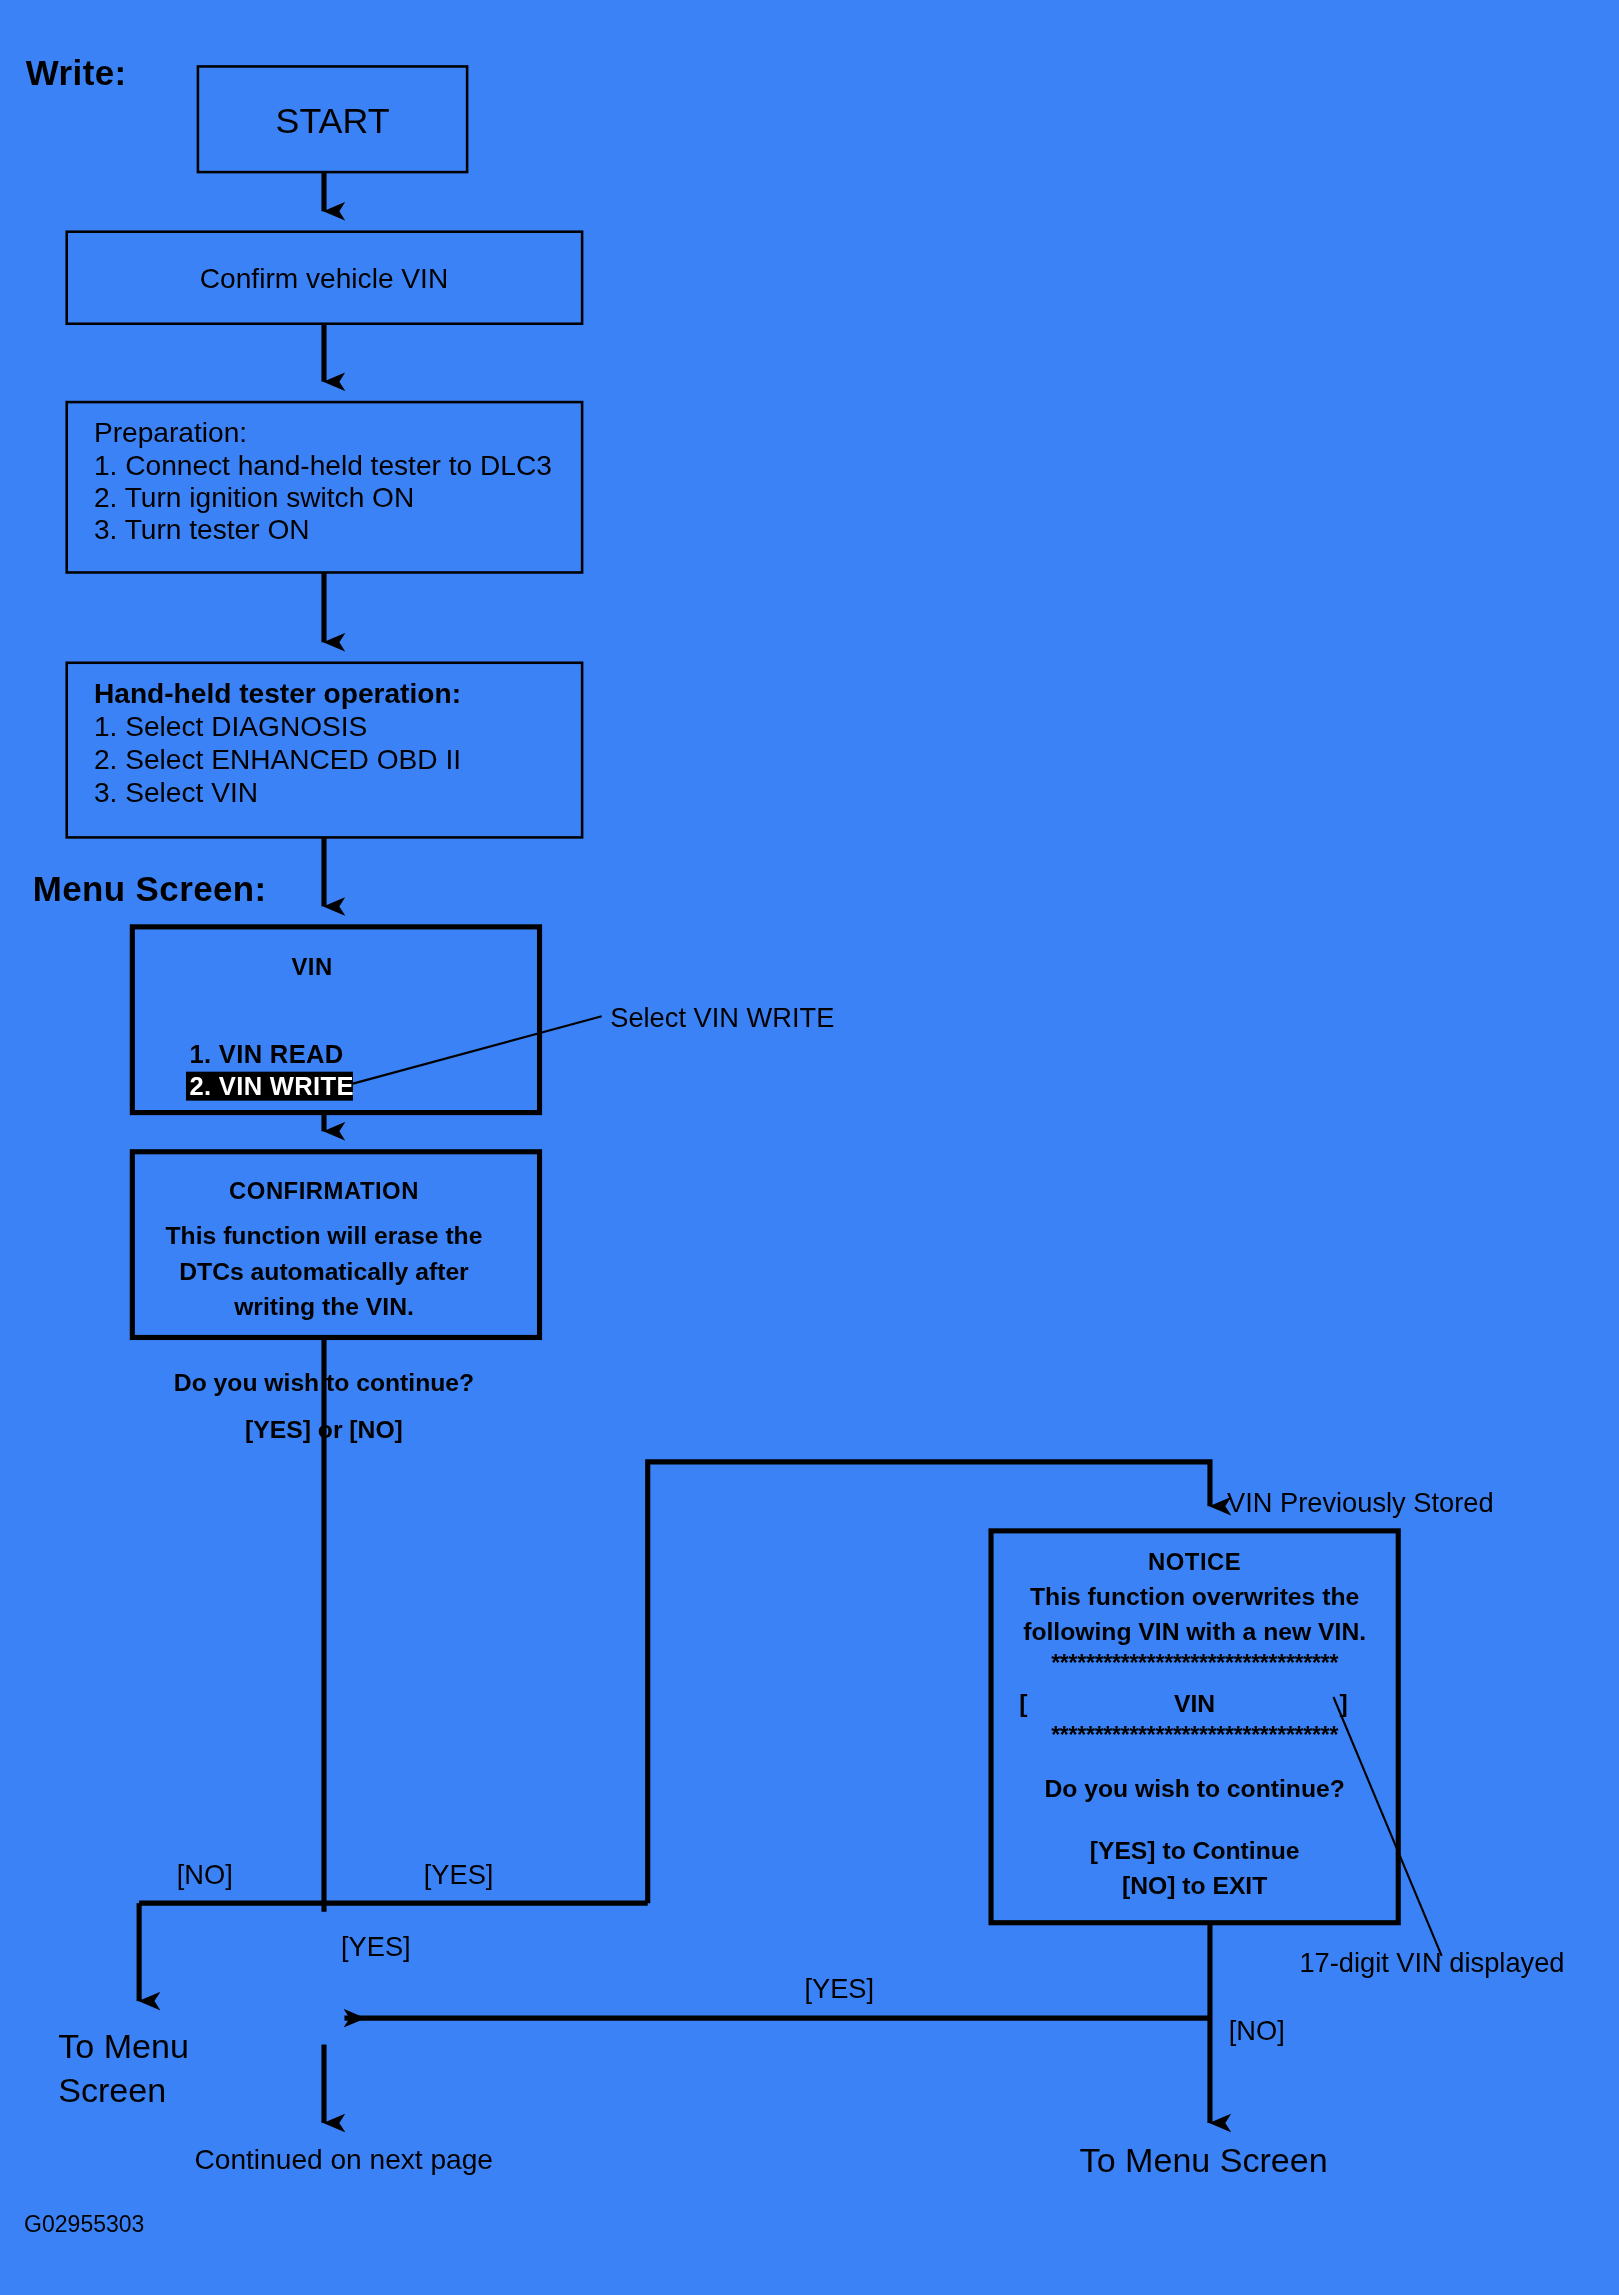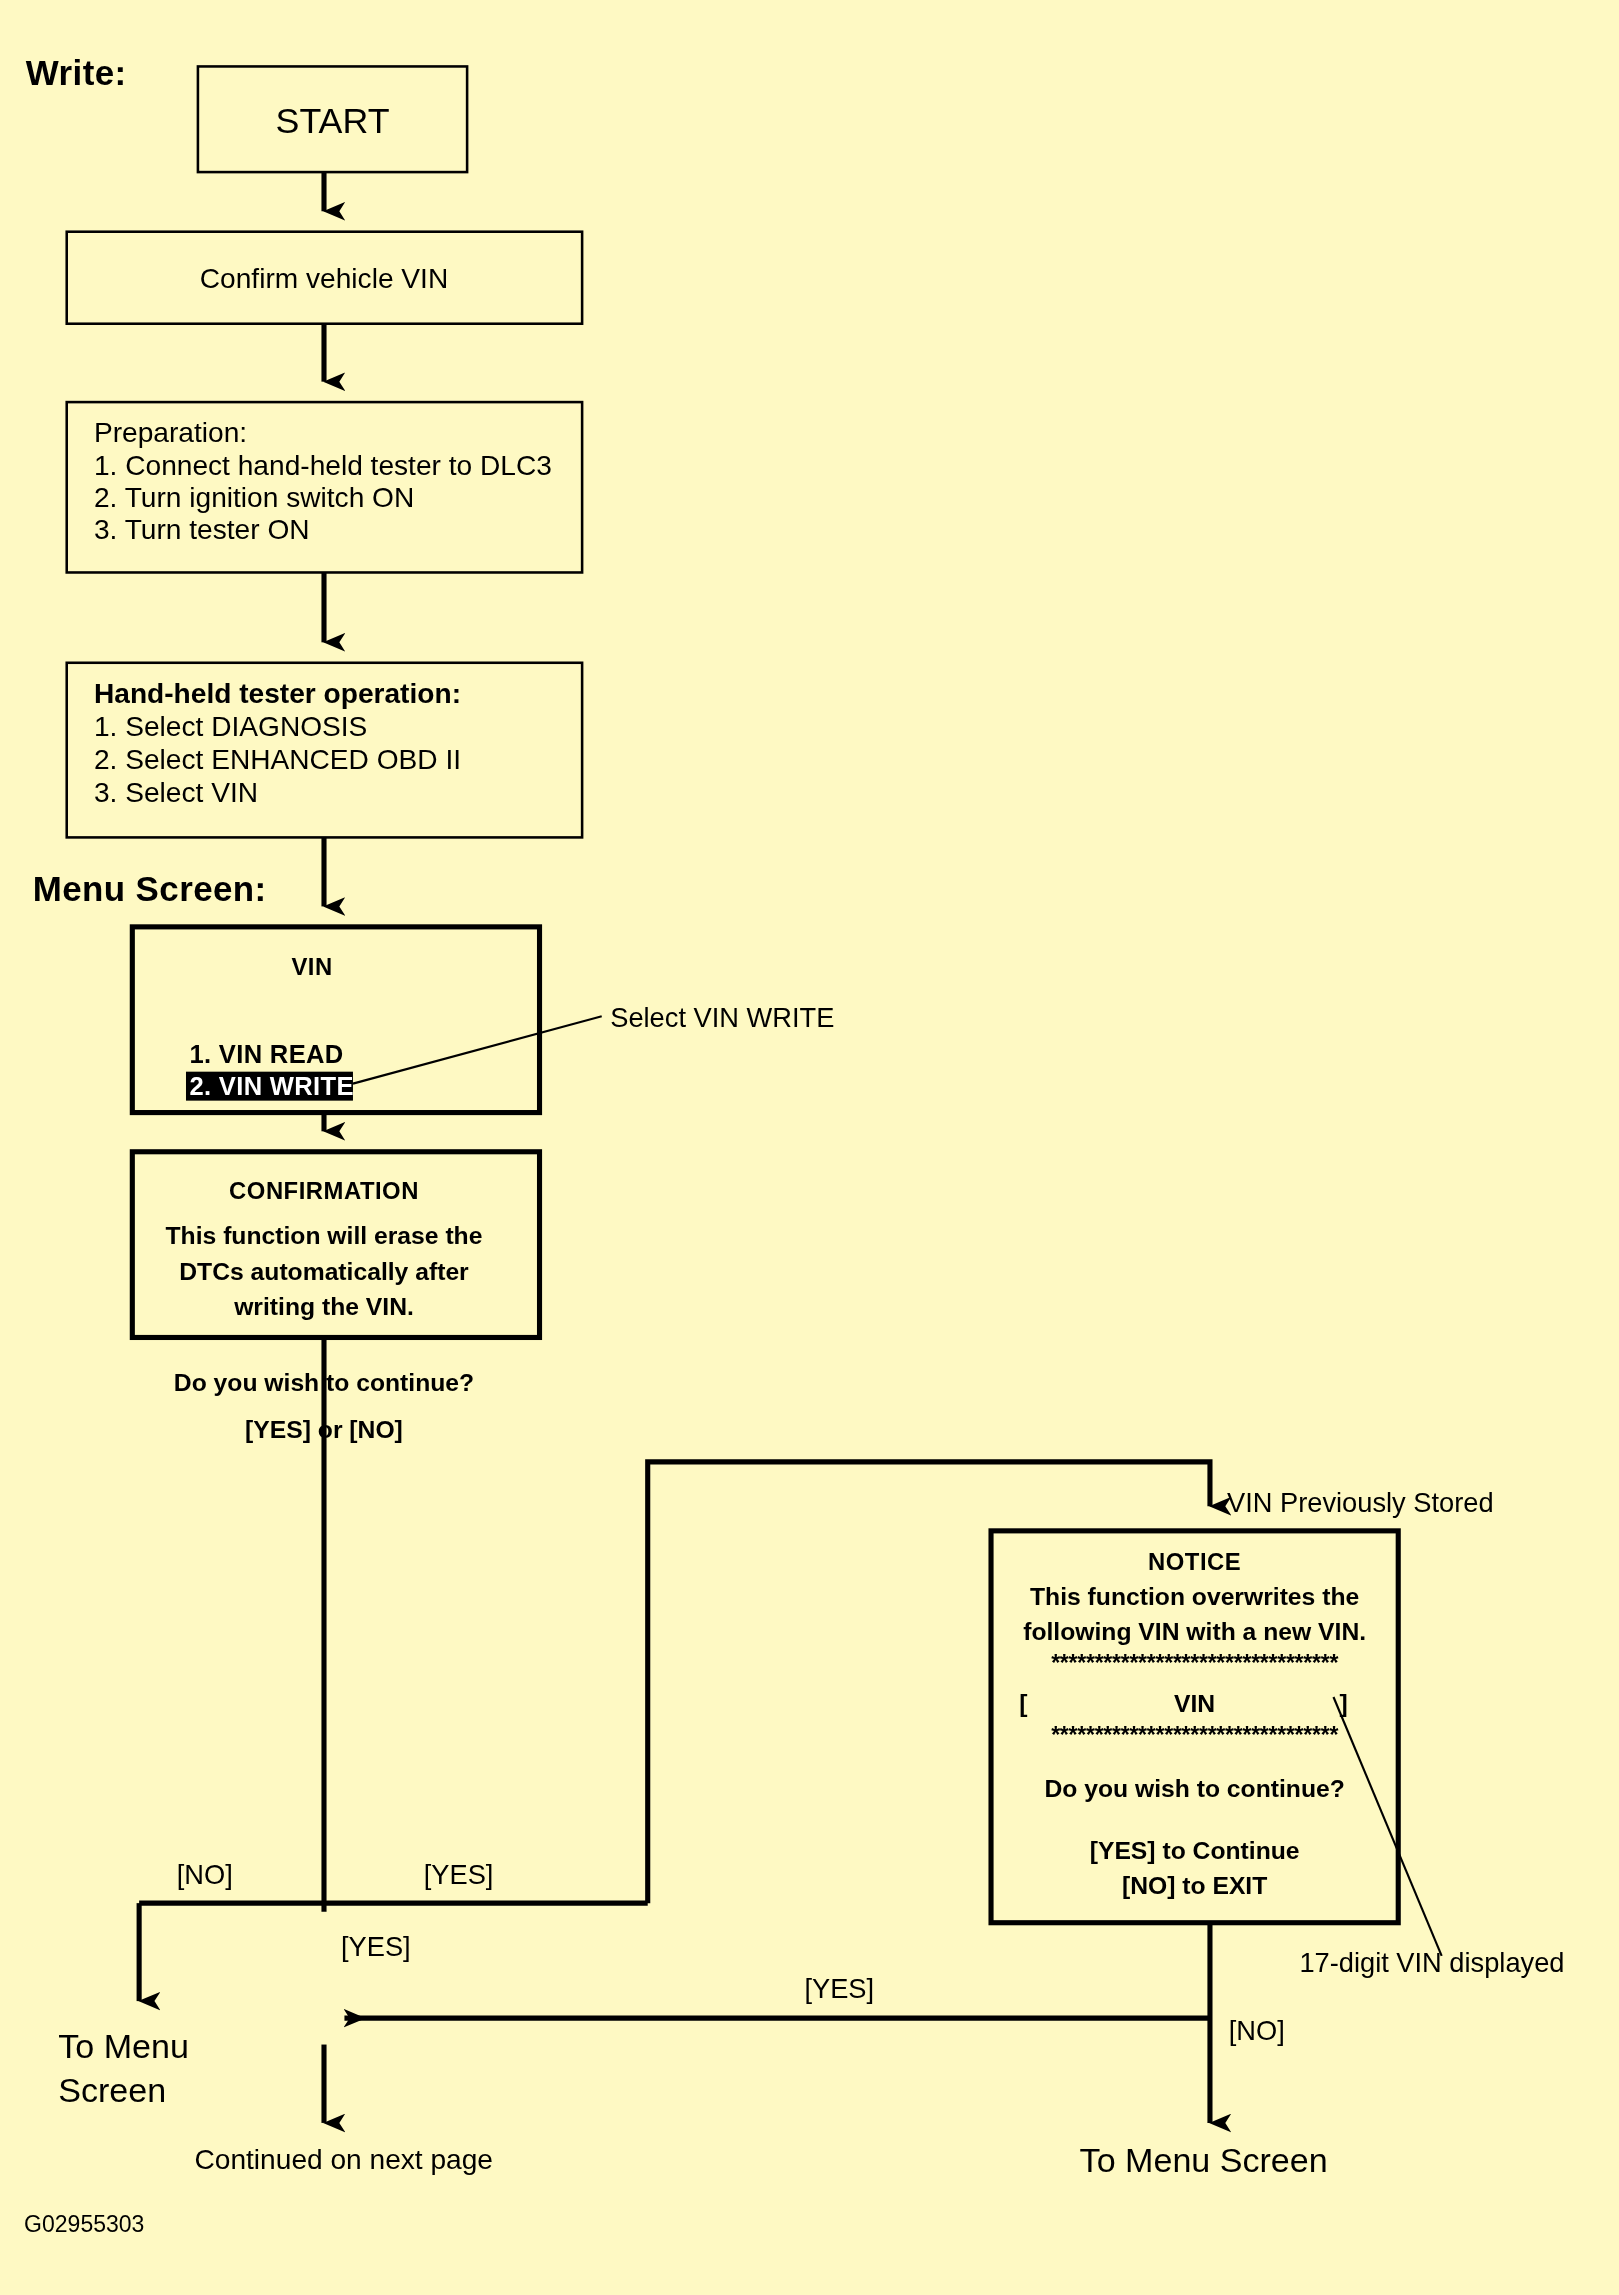--- a/index.html
+++ b/index.html
@@ -7,21 +7,21 @@
     padding: 0;
     background: #ffffff;
   }
   body {
     font-family: "Liberation Sans", sans-serif;
   }
   #page {
     position: relative;
     width: 1620px;
     height: 2295px;
-    background: #fef9c3;
+    background: #3b82f6;
     overflow: hidden;
   }
   svg.layer {
     position: absolute;
     left: 0;
     top: 0;
     width: 1620px;
     height: 2295px;
   }
   

